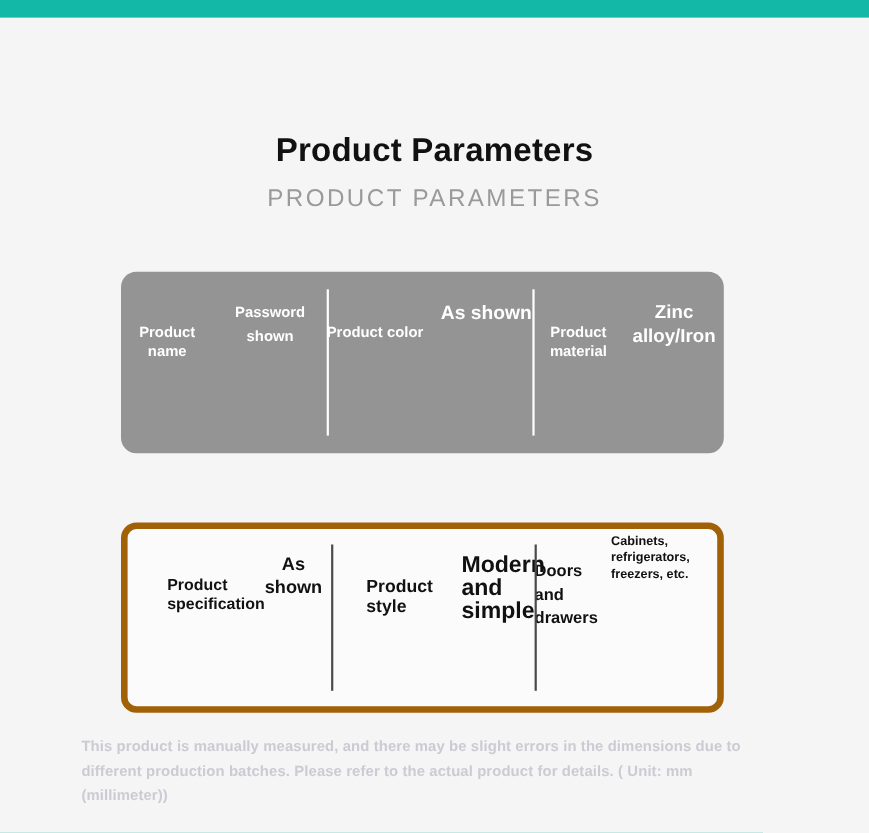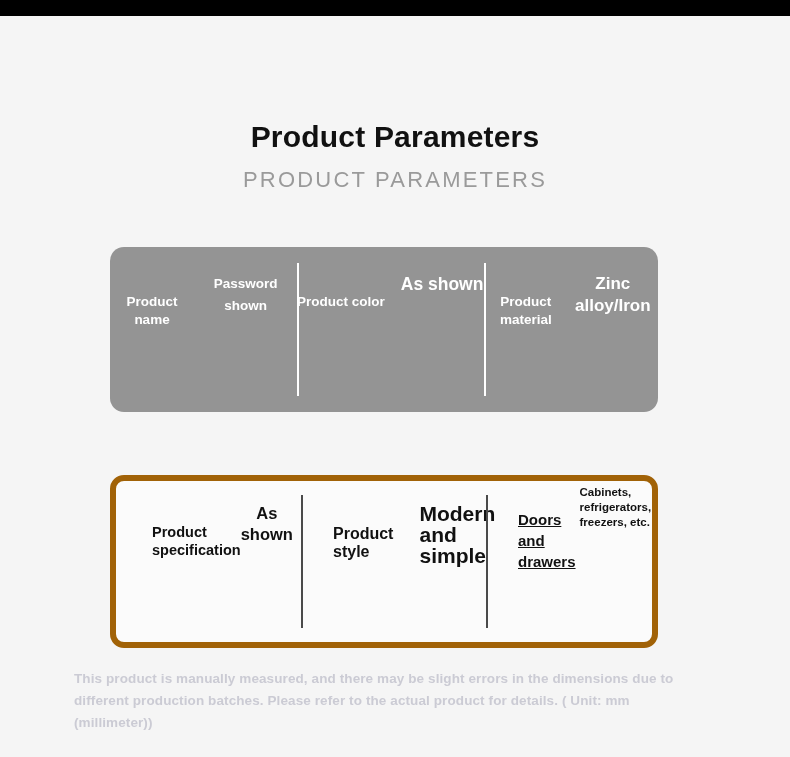--- a/index.html
+++ b/index.html
@@ -10,21 +10,21 @@
     width: 790px;
     height: 757px;
     background: #ffffff;
     font-family: "Liberation Sans", sans-serif;
     overflow: hidden;
   }
   .page {
     position: relative;
     width: 790px;
     height: 757px;
-    background: #000000;
+    background: #14b8a6;
   }
   .page-body {
     position: absolute;
     left: 0;
     top: 16px;
     width: 790px;
     height: 741px;
     background: #f5f5f5;
   }
 
@@ -159,21 +159,21 @@
     margin-top: 4px;
   }
 
   .panel-light .col-1 .label { padding-left: 36px; }
   .panel-light .col-1 .value { font-size: 16.5px; text-align: center; padding-right: 10px; }
 
   .panel-light .col-2 .label { padding-left: 32px; font-size: 16px; margin-top: 44px; }
   .panel-light .col-2 .value { font-size: 21px; padding-left: 26px; }
 
   .panel-light .col-3 .label { padding-left: 34px; }
-  .panel-light .col-3 .value { font-size: 15px; padding-left: 32px; margin-top: 28px; text-decoration: underline; }
+  .panel-light .col-3 .value { font-size: 15px; margin-top: 28px; }
   .panel-light .col-3 .note { padding-left: 4px; }
 
   
   .footnote {
     position: absolute;
     left: 74px;
     top: 652px;
     width: 632px;
     color: #cbcbd4;
     font-size: 13.5px;

